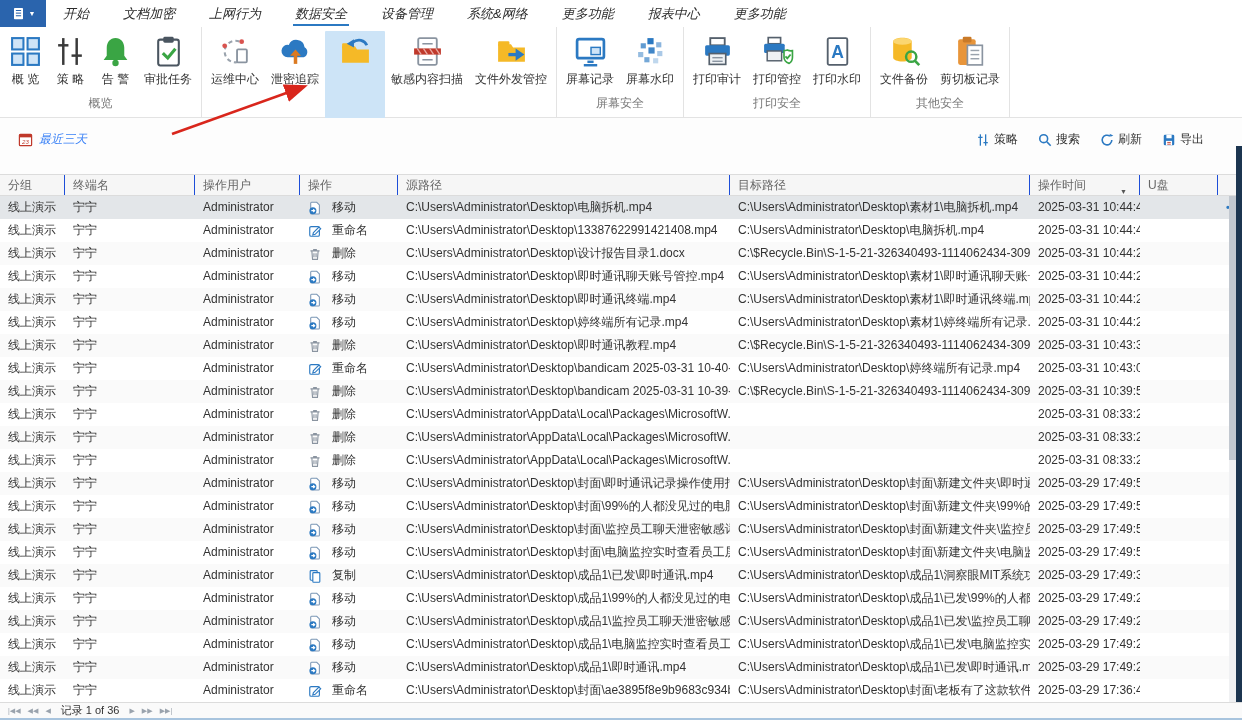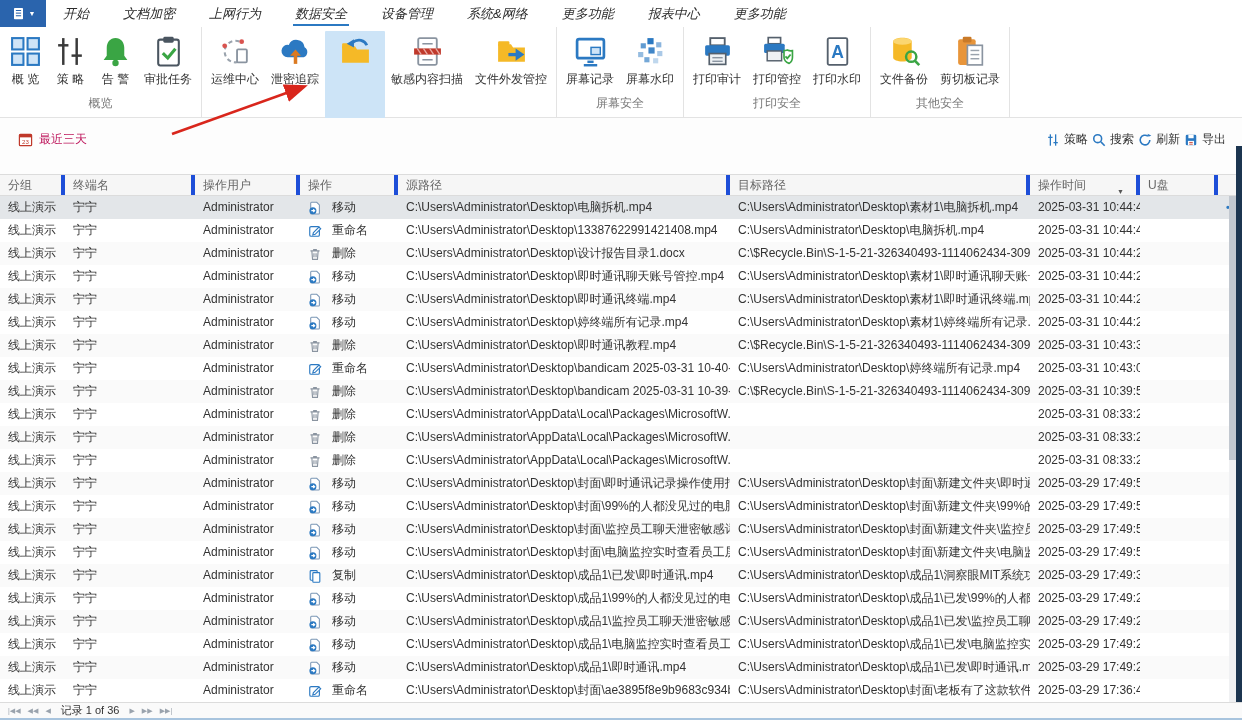--- a/index.html
+++ b/index.html
@@ -19,29 +19,29 @@
   .rbtns{flex:1;display:flex;align-items:flex-start;padding-top:4px;}
   .rbtn{display:flex;flex-direction:column;align-items:center;gap:3px;padding:4px 6px 3px;cursor:pointer;border-radius:1px;}
   .rbtn .ic svg{width:33px;height:33px;display:block;}
   .rbtn .lbl{font-size:12px;color:#333;white-space:nowrap;}
   .rbtn.hl{background:#cde4f7;gap:48px;}
   .rlabel{text-align:center;font-size:12px;color:#777;padding:1px 0 5px;}
   
   .arrow-overlay{position:absolute;left:0;top:0;width:1242px;height:720px;pointer-events:none;z-index:9;}
   
   .filterzone{height:56px;position:relative;background:#fdfdfd;}
-  .date-filter{position:absolute;left:18px;top:13px;display:flex;gap:6px;align-items:center;font-size:12px;color:#be185d;cursor:pointer;}
+  .date-filter{position:absolute;left:18px;top:13px;display:flex;gap:6px;align-items:center;font-size:12px;color:#3b82f6;cursor:pointer;font-style:italic;}
   .date-filter .ic svg{width:15px;height:15px;display:block;}
-  .factions{position:absolute;right:16px;top:13px;display:flex;gap:4px;text-align:center;}
+  .factions{position:absolute;right:38px;top:13px;display:flex;gap:20px;text-align:center;}
   .faction{display:flex;align-items:center;gap:4px;font-size:12px;color:#333;cursor:pointer;}
   .faction .ic svg{width:14px;height:14px;display:block;}
   
   .gridcols{display:grid;grid-template-columns:65px 130px 105px 98px 332px 300px 110px 78px 24px;}
   .grid-header{height:22px;background:#f6f6f6;border-top:1px solid #dcdcdc;border-bottom:1px solid #dcdcdc;font-size:12px;color:#666;box-sizing:border-box;}
-  .hcell{line-height:20px;padding-left:8px;border-right:4px solid #1d4ed8;white-space:nowrap;overflow:hidden;position:relative;cursor:pointer;}
+  .hcell{line-height:20px;padding-left:8px;border-right:1px solid #1d4ed8;white-space:nowrap;overflow:hidden;position:relative;cursor:pointer;}
   .hcell:last-child{border-right:none;}
   .sortcaret{position:absolute;right:12px;top:7px;font-size:7px;color:#555;}
   .grid-body{height:506px;overflow:hidden;}
   .row{height:23px;font-size:12px;color:#333;background:#fff;cursor:default;}
   .row.alt{background:#fafafa;}
   .row.sel{background:#e3e6e9;}
   .cell{line-height:23px;padding-left:8px;white-space:nowrap;overflow:hidden;}
   .opcell{display:flex;align-items:center;gap:10px;padding-left:8px;overflow:hidden;}
   .opcell .ic svg{width:14px;height:14px;display:block;}
   .opcell span{white-space:nowrap;}

